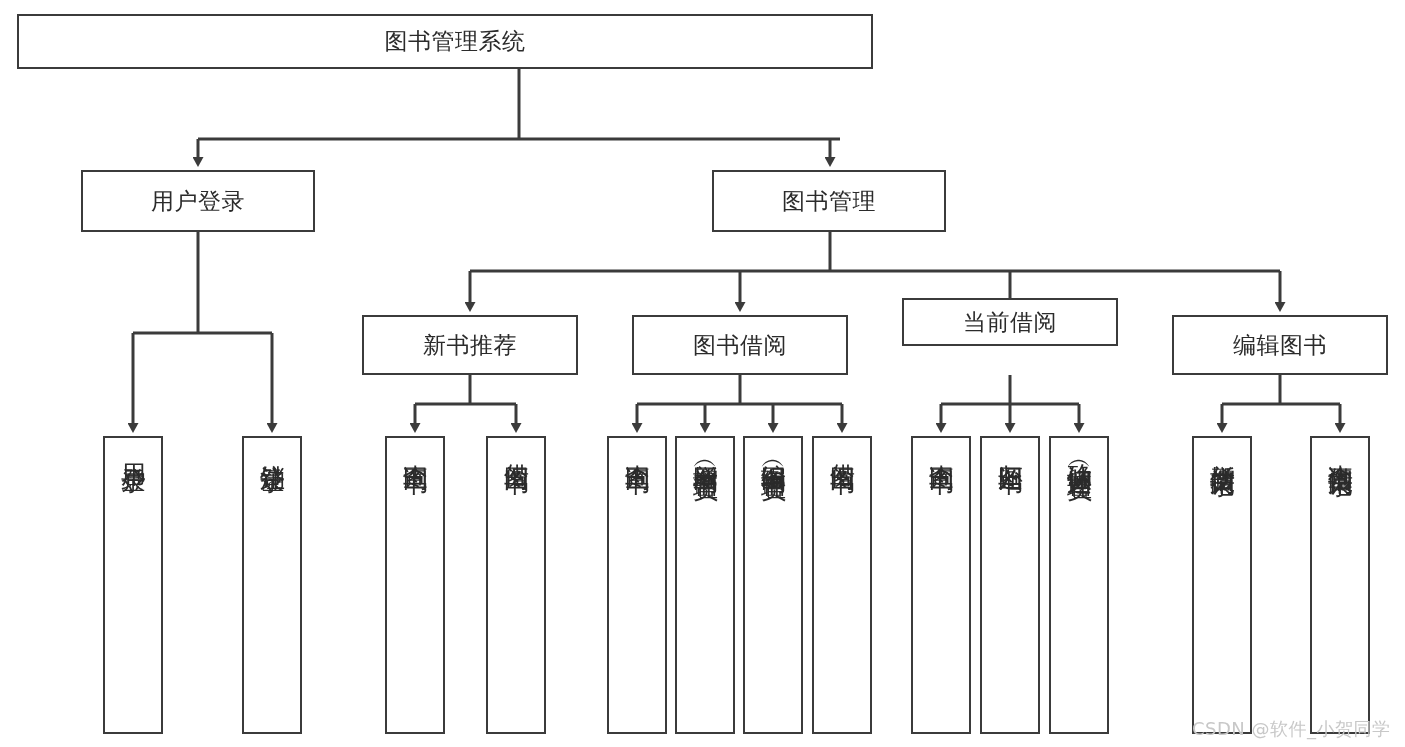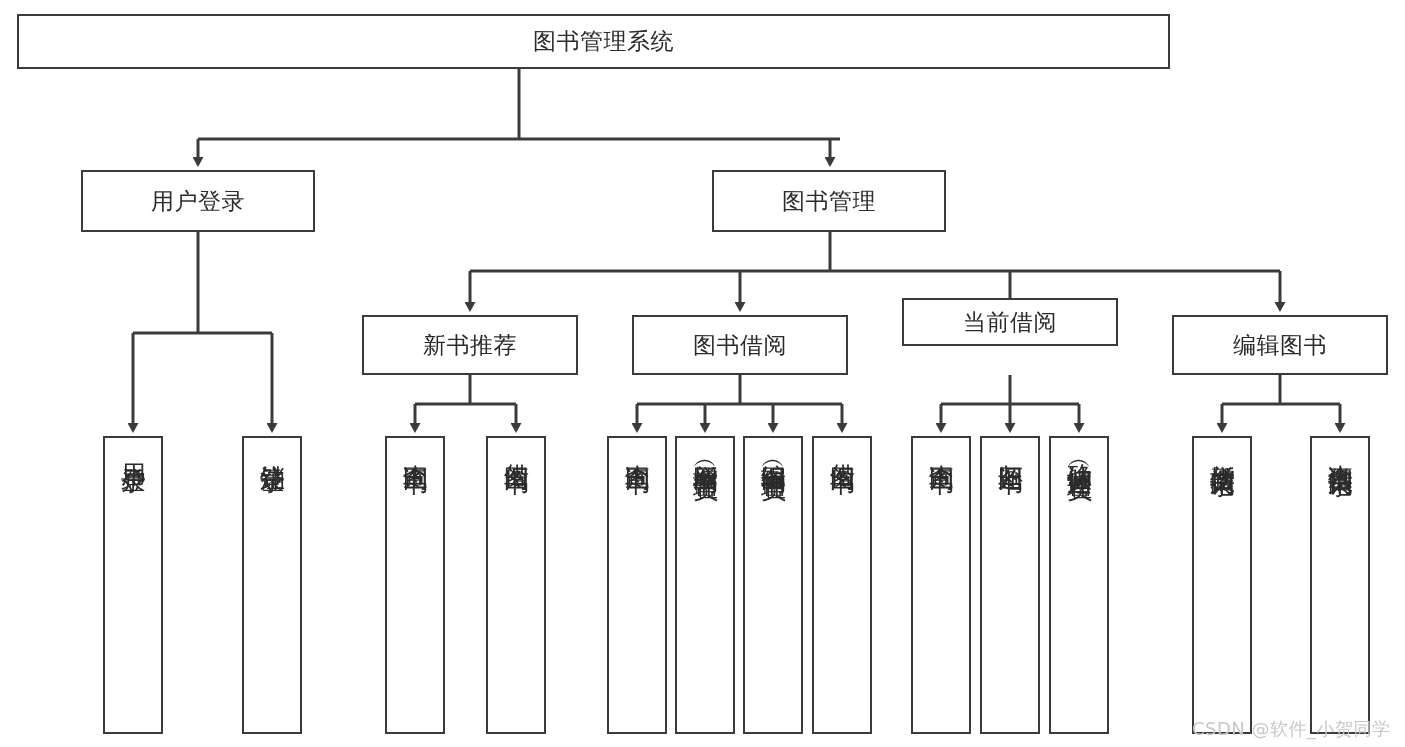--- a/index.html
+++ b/index.html
@@ -118,21 +118,21 @@
       <path d="M1010,404 L1010,424" marker-end="url(#arrow)"></path>
       <path d="M1079,404 L1079,424" marker-end="url(#arrow)"></path>
 
       <path d="M1280,375 L1280,404"></path>
       <path d="M1222,404 L1340,404"></path>
       <path d="M1222,404 L1222,424" marker-end="url(#arrow)"></path>
       <path d="M1340,404 L1340,424" marker-end="url(#arrow)"></path>
     </g>
   </svg>
 
-  <div class="node h-node" style="left:17px; top:14px; width:1153px; height:55px;padding-left:20px;">
+  <div class="node h-node" style="left:17px; top:14px; width:856px; height:55px;padding-left:20px;">
     <span class="node-label">图书管理系统</span>
   </div>
 
   <div class="node h-node" style="left:81px; top:170px; width:234px; height:62px;">
     <span class="node-label">用户登录</span>
   </div>
   <div class="node h-node" style="left:712px; top:170px; width:234px; height:62px;">
     <span class="node-label">图书管理</span>
   </div>
 

